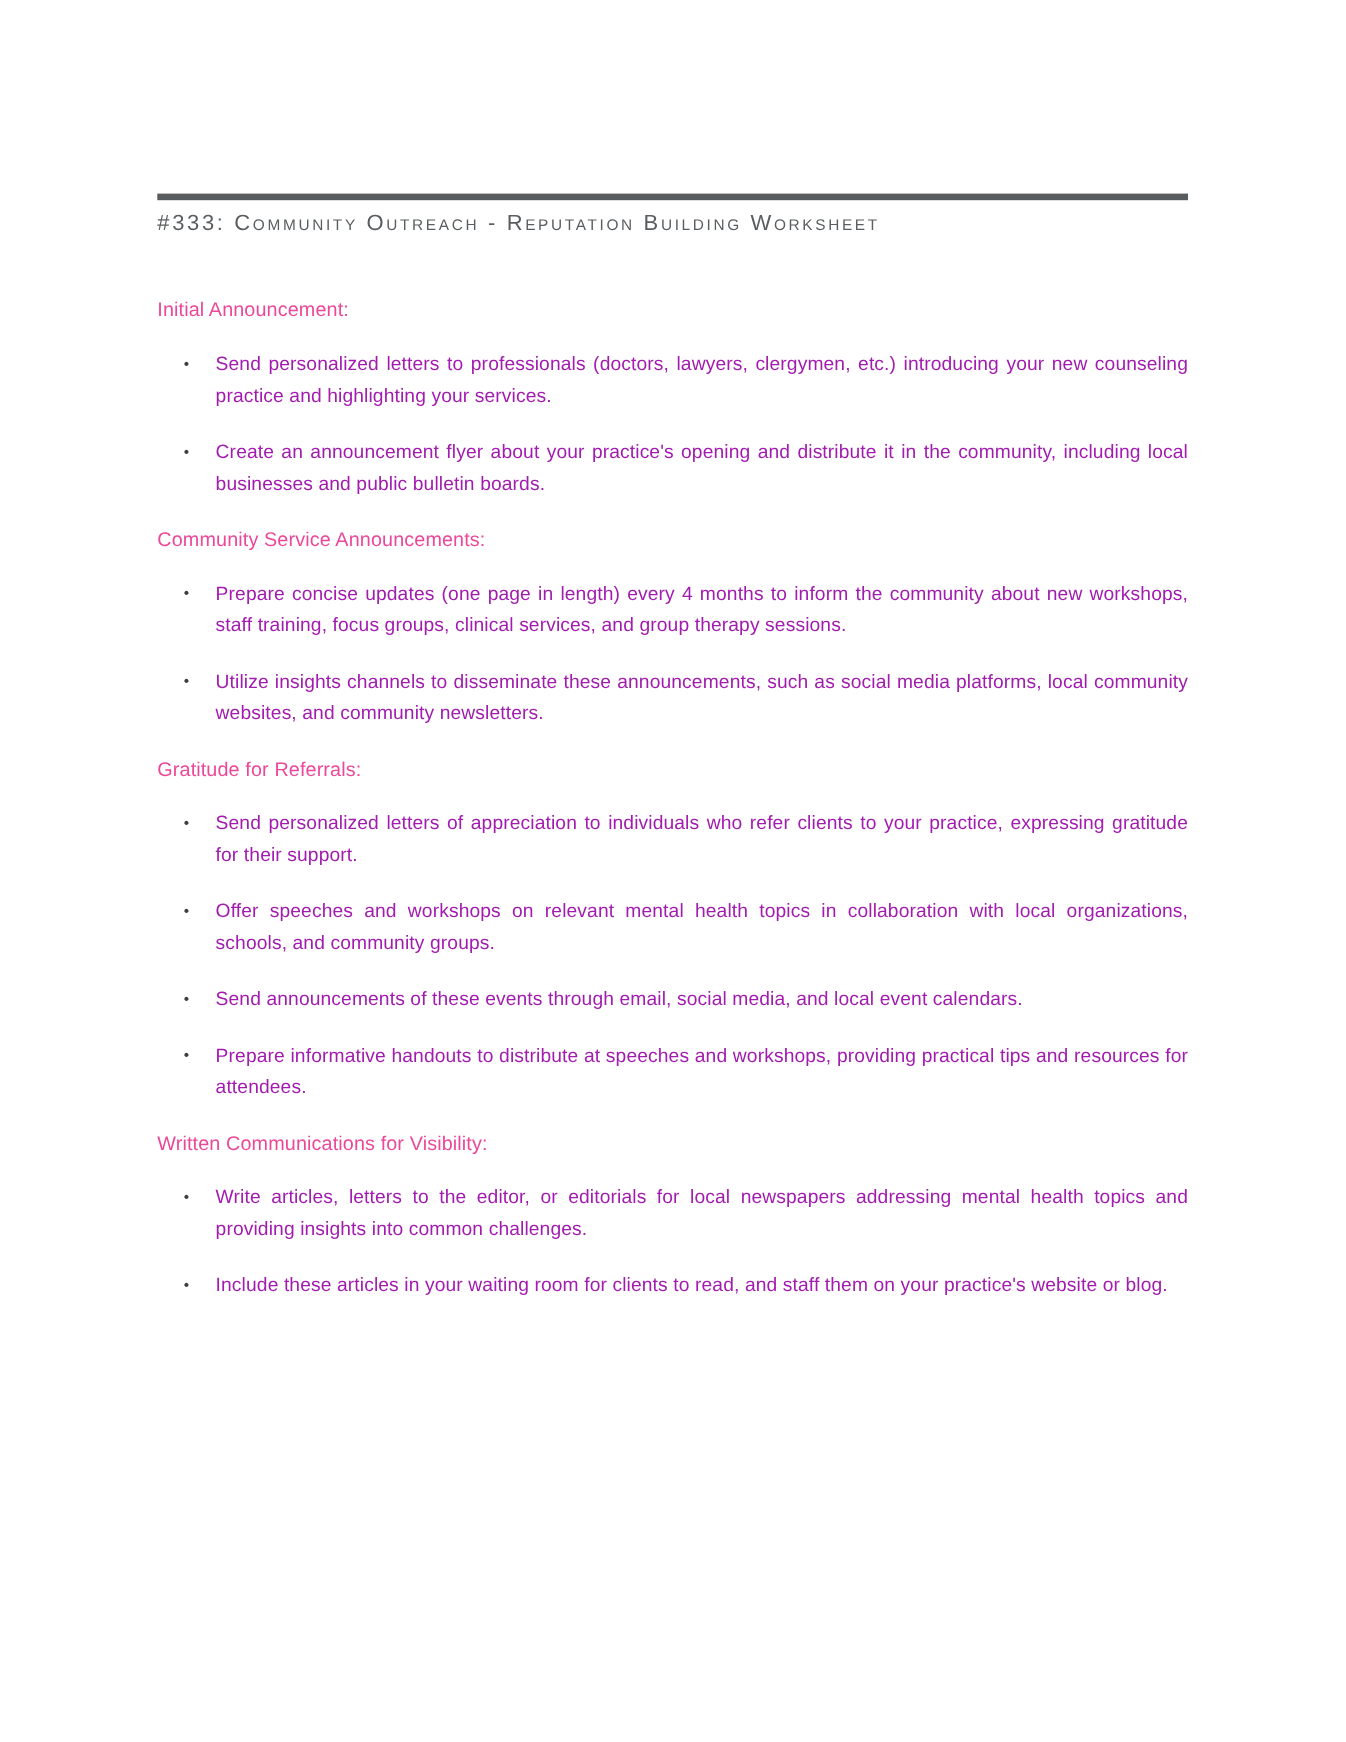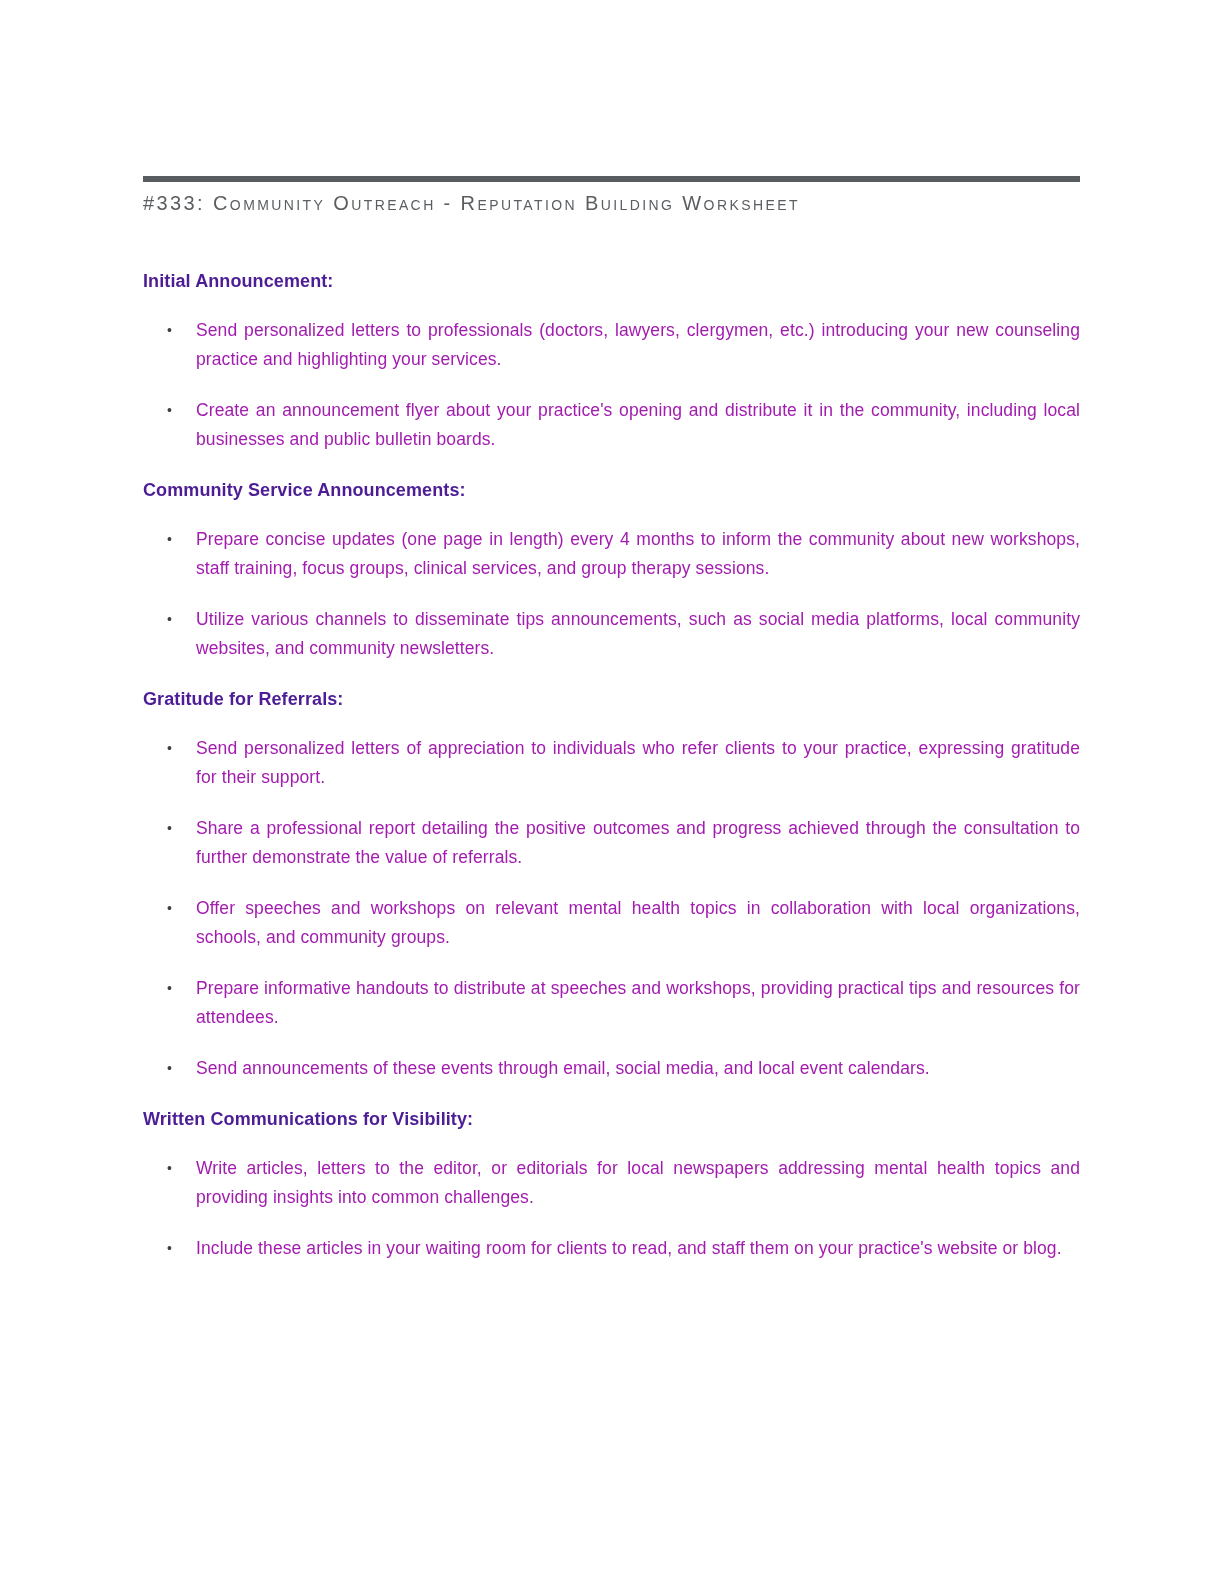--- a/index.html
+++ b/index.html
@@ -31,22 +31,22 @@
     line-height: 28px;
     font-variant: small-caps;
     letter-spacing: 2.4px;
     color: #5a5e61;
     font-weight: 400;
     white-space: nowrap;
   }
   .section h2 {
     font-size: 18px;
     line-height: 29px;
-    font-weight: 700;
-    color: #4c1d95;
+    font-weight: 400;
+    color: #ec4899;
     margin: 0 0 20px 0;
     letter-spacing: 0.1px;
   }
   .section ul {
     list-style: none;
     margin: 0;
     padding: 0;
   }
   .section li {
     position: relative;
@@ -97,37 +97,36 @@
     <ul>
       <li>Send personalized letters to professionals (doctors, lawyers, clergymen, etc.) introducing your new counseling practice and highlighting your services.</li>
       <li>Create an announcement flyer about your practice's opening and distribute it in the community, including local businesses and public bulletin boards.</li>
     </ul>
   </div>
 
   <div class="section">
     <h2>Community Service Announcements:</h2>
     <ul>
       <li>Prepare concise updates (one page in length) every 4 months to inform the community about new workshops, staff training, focus groups, clinical services, and group therapy sessions.</li>
-      <li>Utilize various channels to disseminate tips announcements, such as social media platforms, local community websites, and community newsletters.</li>
+      <li>Utilize insights channels to disseminate these announcements, such as social media platforms, local community websites, and community newsletters.</li>
     </ul>
   </div>
 
   <div class="section">
     <h2>Gratitude for Referrals:</h2>
     <ul>
       <li>Send personalized letters of appreciation to individuals who refer clients to your practice, expressing gratitude for their support.</li>
-      <li>Share a professional report detailing the positive outcomes and progress achieved through the consultation to further demonstrate the value of referrals.</li>
     </ul>
   </div>
 
   <div class="section">
     <ul>
       <li>Offer speeches and workshops on relevant mental health topics in collaboration with local organizations, schools, and community groups.</li>
+      <li>Send announcements of these events through email, social media, and local event calendars.</li>
       <li>Prepare informative handouts to distribute at speeches and workshops, providing practical tips and resources for attendees.</li>
-      <li>Send announcements of these events through email, social media, and local event calendars.</li>
     </ul>
   </div>
 
   <div class="section">
     <h2>Written Communications for Visibility:</h2>
     <ul>
       <li>Write articles, letters to the editor, or editorials for local newspapers addressing mental health topics and providing insights into common challenges.</li>
       <li>Include these articles in your waiting room for clients to read, and staff them on your practice's website or blog.</li>
     </ul>
   </div>

